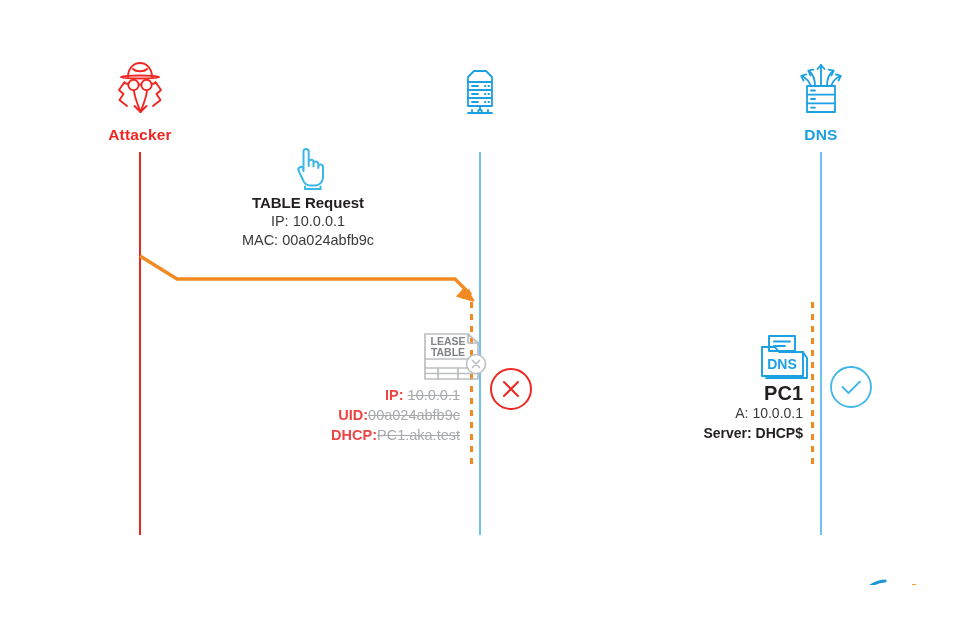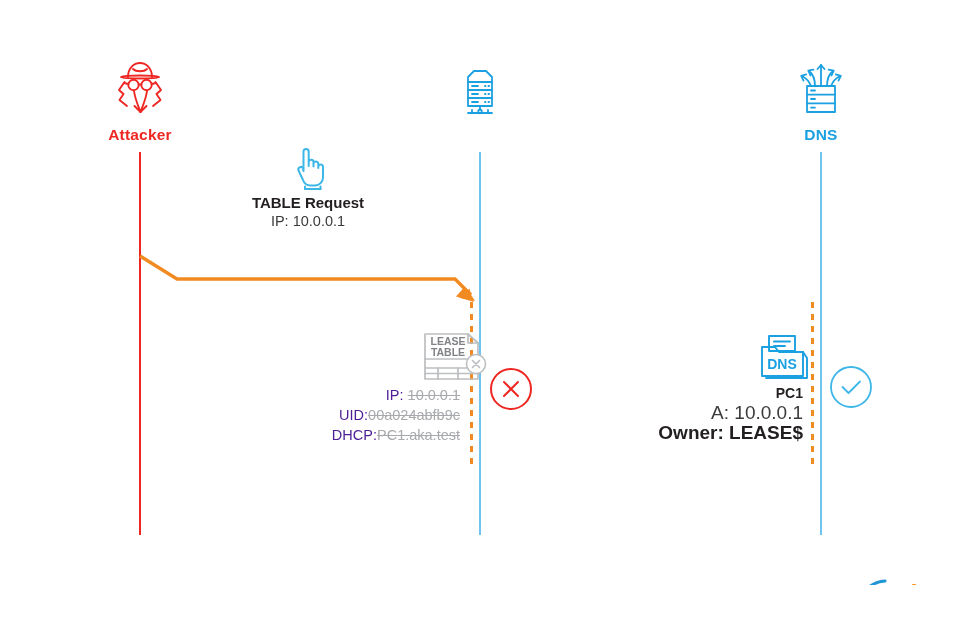--- a/index.html
+++ b/index.html
@@ -83,42 +83,42 @@
   .record {
     position: absolute;
     text-align: right;
     white-space: nowrap;
   }
   .record .rec-row {
     font-size: 14.5px;
     line-height: 20px;
   }
   .record .rec-key {
-    font-weight: normal;
-    color: #4c1d95;
+    font-weight: bold;
+    color: #ef4444;
   }
   .record .rec-val {
     color: #a7a9ac;
     text-decoration: line-through;
     text-decoration-color: #a7a9ac;
     text-align: center;
   }
 
   
   .dnsrec {
     position: absolute;
     text-align: right;
     white-space: nowrap;
   }
   .dnsrec .dr-row {
-    font-size: 19px;
+    font-size: 14px;
     line-height: 20px;
     color: #231f20;
   }
-  .dnsrec .dr-name { font-weight: bold; font-size: 14px; }
+  .dnsrec .dr-name { font-weight: bold; font-size: 20px; }
   .dnsrec .dr-owner { font-weight: bold; }
   .dnsrec .dr-a { color: #3b3b3b; }
 
   .icon-abs { position: absolute; }
 
   
   .logo {
     position: absolute;
     display: flex;
     align-items: center;
@@ -246,20 +246,21 @@
         <path d="M13 40.5 L13 43"></path>
         <path d="M28.5 40.5 L28.5 43"></path>
         <path d="M13 43 L28.5 43"></path>
       </g>
     </svg>
   </div>
 
   <div class="msg-block" style="left:158px; top:194px; width:300px;">
     <div class="msg-title">TABLE Request</div>
     <div class="msg-line">IP: 10.0.0.1</div>
+    <div class="msg-line">MAC: 00a024abfb9c</div>
   </div>
 
   <svg style="position:absolute; left:0; top:0;" width="960" height="631">
     <g fill="none" stroke="#f28a22" stroke-width="3.4" stroke-linecap="butt" stroke-linejoin="miter">
       <path d="M140 256 L177 279 L455 279 L471 295"></path>
     </g>
     <polygon points="475,301 460,298 468,290" fill="#f28a22"></polygon>
     <path d="M471 295 L462 296.5 L469.5 288.5 Z" fill="#f28a22" stroke="none"></path>
     <polygon points="474,302 456,296.5 464.5,287" fill="#f28a22"></polygon>
   </svg>
@@ -320,21 +321,21 @@
 
         <path d="M46 19 L50 25 L50 45 L9 45"></path>
       </g>
       <text x="25" y="36" text-anchor="middle" font-family="Liberation Sans, sans-serif" font-size="14" font-weight="bold" fill="#1ba0e1">DNS</text>
     </svg>
   </div>
 
   <div class="dnsrec" style="left:600px; top:383px; width:203px;">
     <div class="dr-row dr-name">PC1</div>
     <div class="dr-row dr-a">A: 10.0.0.1</div>
-    <div class="dr-row dr-owner">Owner: LEASE$</div>
+    <div class="dr-row dr-owner">Server: DHCP$</div>
   </div>
 
   <div class="icon-abs" style="left:829px; top:365px;">
     <svg width="44" height="44" viewBox="0 0 44 44">
       <circle cx="22" cy="22" r="20" fill="#ffffff" stroke="#3db7e8" stroke-width="1.8"></circle>
       <path d="M13.5 22 L19.5 28 L31 16.5" stroke="#3db7e8" stroke-width="1.8" fill="none" stroke-linecap="round" stroke-linejoin="round"></path>
     </svg>
   </div>
 
   <div class="logo" style="left:861px; top:578px;">

